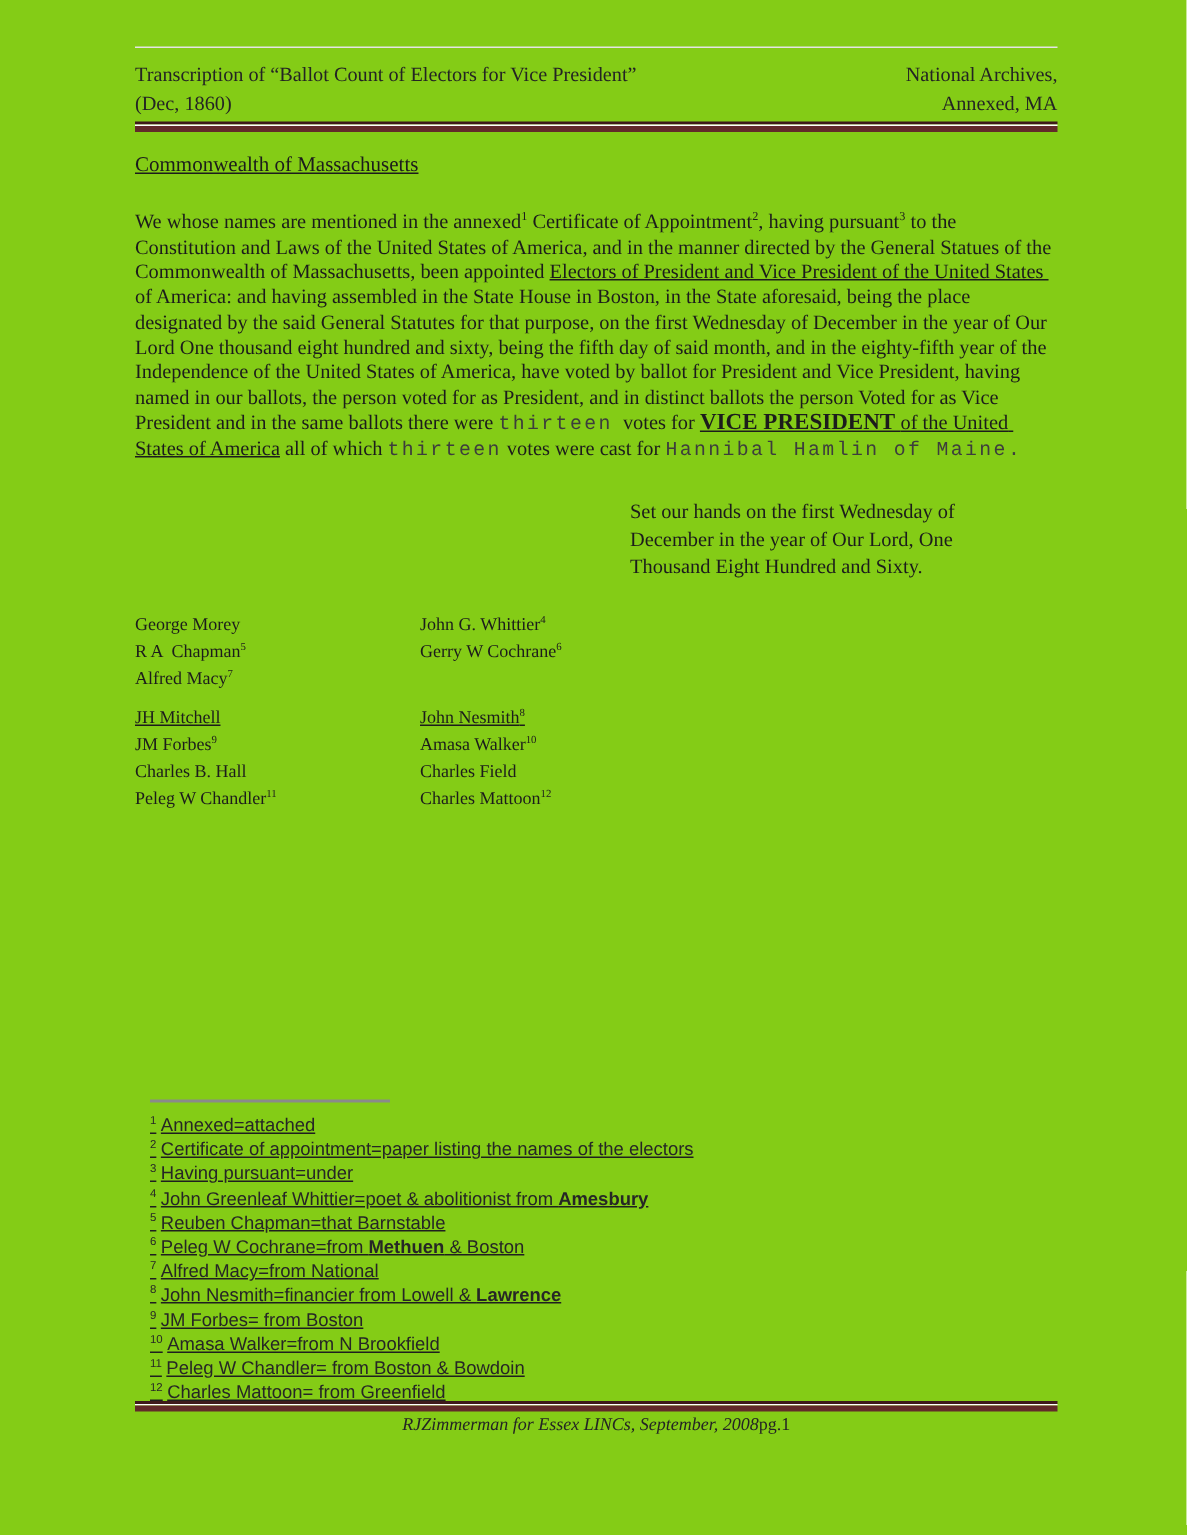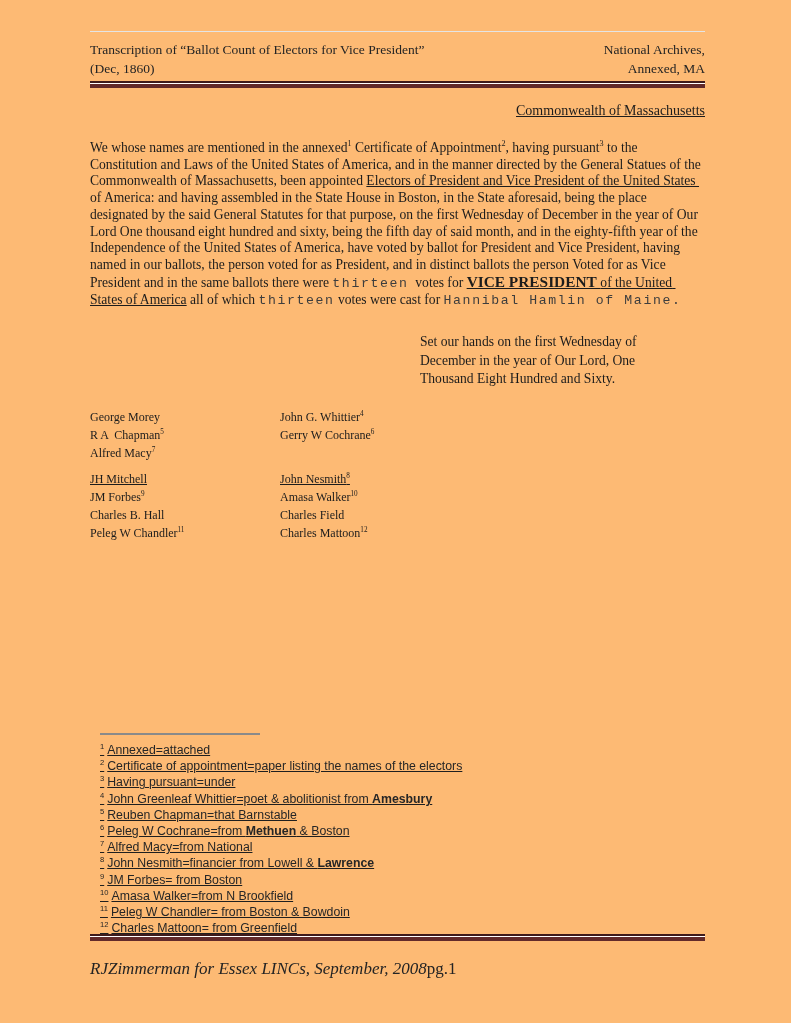--- a/index.html
+++ b/index.html
@@ -1,20 +1,20 @@
 <!DOCTYPE html>
 <html><head>
 <meta charset="utf-8">
 <style>
   html, body { margin:0; padding:0; background:#ffffff; }
   .page {
     position: relative;
     width: 791px;
     height: 1023px;
-    background: #fdba74;
+    background: #84cc16;
     color: #1f1f1f;
     font-family: "Liberation Serif", serif;
     overflow: hidden;
     margin: 0 auto;
   }
   .content { padding: 0 86px 0 90px; }
 
   .topline { height:1px; background:#e4e4e4; margin-top:31px; }
 
   .header {
@@ -27,21 +27,21 @@
   }
   .header-right { text-align:right; }
 
   .rule .rule-thin  { height:2px; background:#3f1b1b; }
   .rule .rule-gap   { height:1px; background:#ffffff; }
   .rule .rule-thick { height:4px; background:#622a2a; }
   .header-rule { margin-top:3px; }
 
   .doc-title {
     margin-top:15px;
-    text-align:right;
+    text-align:left;
     text-decoration:underline;
     font-size:14px;
     color:#1c1c1c;
   }
 
   .body-par {
     margin:21px 0 0 0;
     font-size:13.6px;
     line-height:16.7px;
     white-space:pre-wrap;
@@ -84,23 +84,23 @@
     line-height:16.2px;
     color:#262626;
   }
   .fn { white-space:pre-wrap; }
   .fn-num { vertical-align:super; font-size:0.62em; line-height:0; margin-right:3px; }
   .fn-bold { font-weight:700; }
 
   .footer-area { position:absolute; left:90px; right:86px; top:934px; }
   .footer-row {
     display:flex;
-    justify-content:flex-start;
-    margin-top:18px;
-    font-size:17px;
+    justify-content:center;
+    margin-top:1px;
+    font-size:12px;
     color:#242424;
   }
   .footer-left { font-style:italic; }
 </style>
 </head>
 <body>
 
 <div class="page">
   <div class="content">
 

